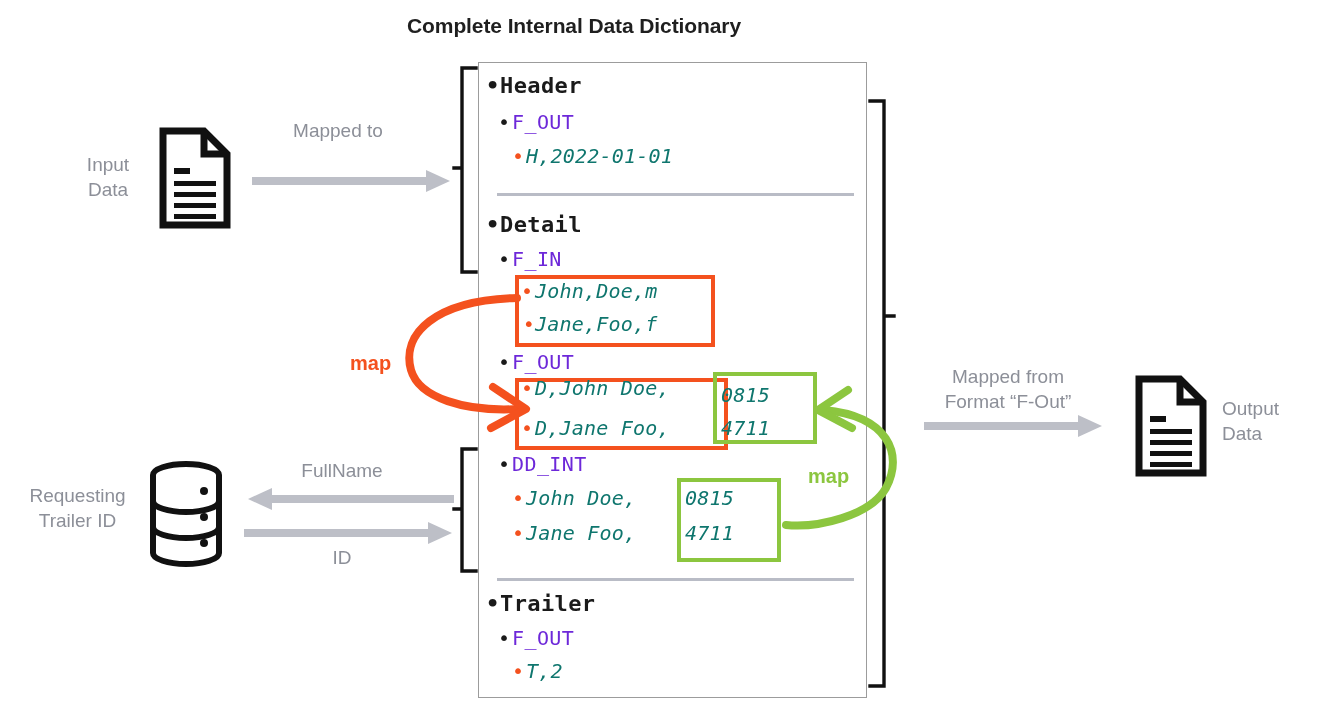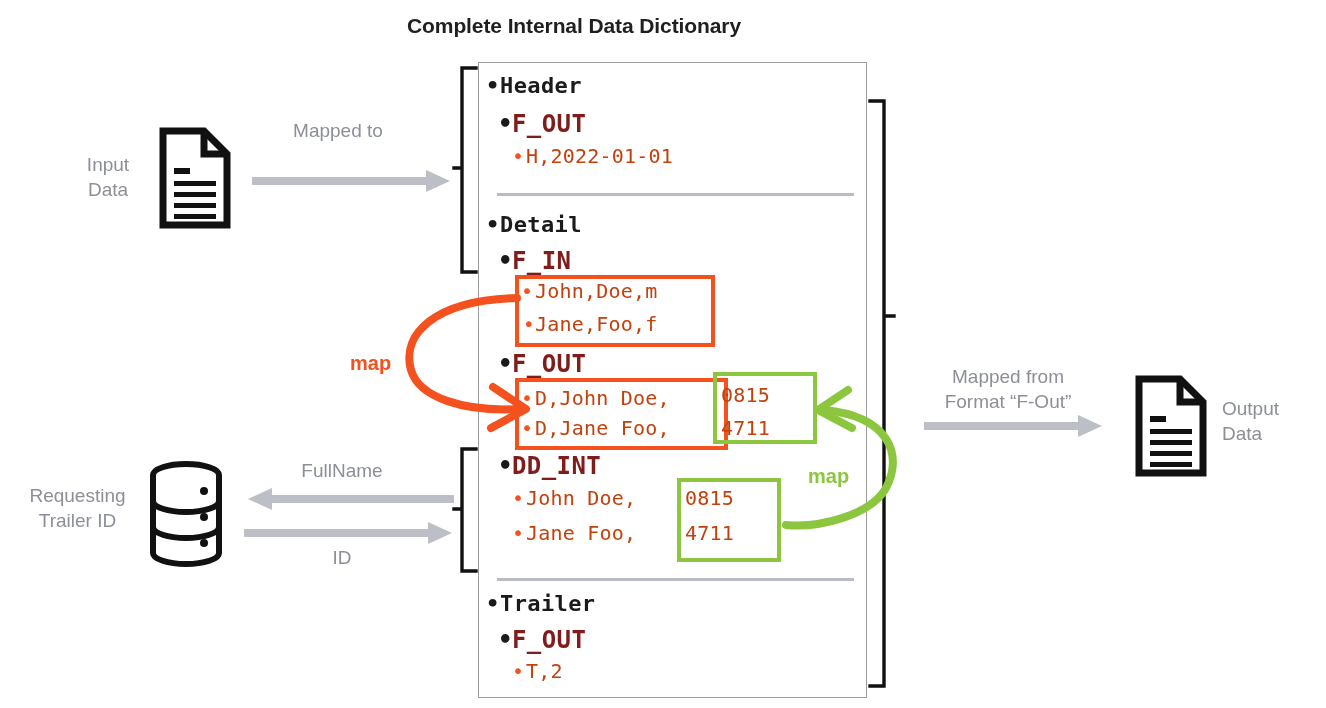--- a/index.html
+++ b/index.html
@@ -42,28 +42,29 @@
     white-space: pre;
     font-family: "DejaVu Sans Mono", "Liberation Mono", monospace;
   }
   .lvl1 {
     font-size: 22px;
     font-weight: bold;
     color: #1a1a1a;
     letter-spacing: 0.4px;
   }
   .lvl2 {
-    font-size: 24px;
-    font-weight: bold;
-    color: #7f1d1d;
+    font-size: 20px;
+    font-weight: normal;
+    color: #6d28d9;
     letter-spacing: 0.4px;
   }
   .lvl3 {
     font-size: 20px;
-    color: #c2410c;
+    font-style: italic;
+    color: #0f766e;
     letter-spacing: 0.2px;
   }
   .bullet-dark::before {
     content: "\2022";
     display: inline-block;
     width: 14px;
     color: #1a1a1a;
   }
   .bullet-orange::before {
     content: "\2022";
@@ -202,21 +203,21 @@
 
   <div class="hl-orange" style="left:515px; top:275px; width:200px; height:72px;"></div>
   <div class="lvl3 bullet-orange nosel" style="left:521px; top:279px;">John,Doe,m</div>
   <div class="lvl3 bullet-orange nosel" style="left:521px; top:312px;text-align:right;">Jane,Foo,f</div>
 
   <div class="lvl2 bullet-dark nosel" style="left:498px; top:350px;">F_OUT</div>
 
   <div class="hl-orange" style="left:515px; top:378px; width:213px; height:72px;"></div>
   <div class="hl-green" style="left:713px; top:372px; width:104px; height:72px;"></div>
 
-  <div class="lvl3 bullet-orange nosel" style="left:521px; top:386px;">D,John Doe,</div>
+  <div class="lvl3 bullet-orange nosel" style="left:521px; top:376px;">D,John Doe,</div>
   <div class="lvl3 nosel" style="left:721px; top:383px;">0815</div>
   <div class="lvl3 bullet-orange nosel" style="left:521px; top:416px;">D,Jane Foo,</div>
   <div class="lvl3 nosel" style="left:721px; top:416px;">4711</div>
 
   <div class="lvl2 bullet-dark nosel" style="left:498px; top:452px;">DD_INT</div>
 
   <div class="hl-green" style="left:677px; top:478px; width:104px; height:84px;"></div>
   <div class="lvl3 bullet-orange nosel" style="left:512px; top:486px;">John Doe,</div>
   <div class="lvl3 nosel" style="left:685px; top:486px;">0815</div>
   <div class="lvl3 bullet-orange nosel" style="left:512px; top:521px;">Jane Foo,</div>

